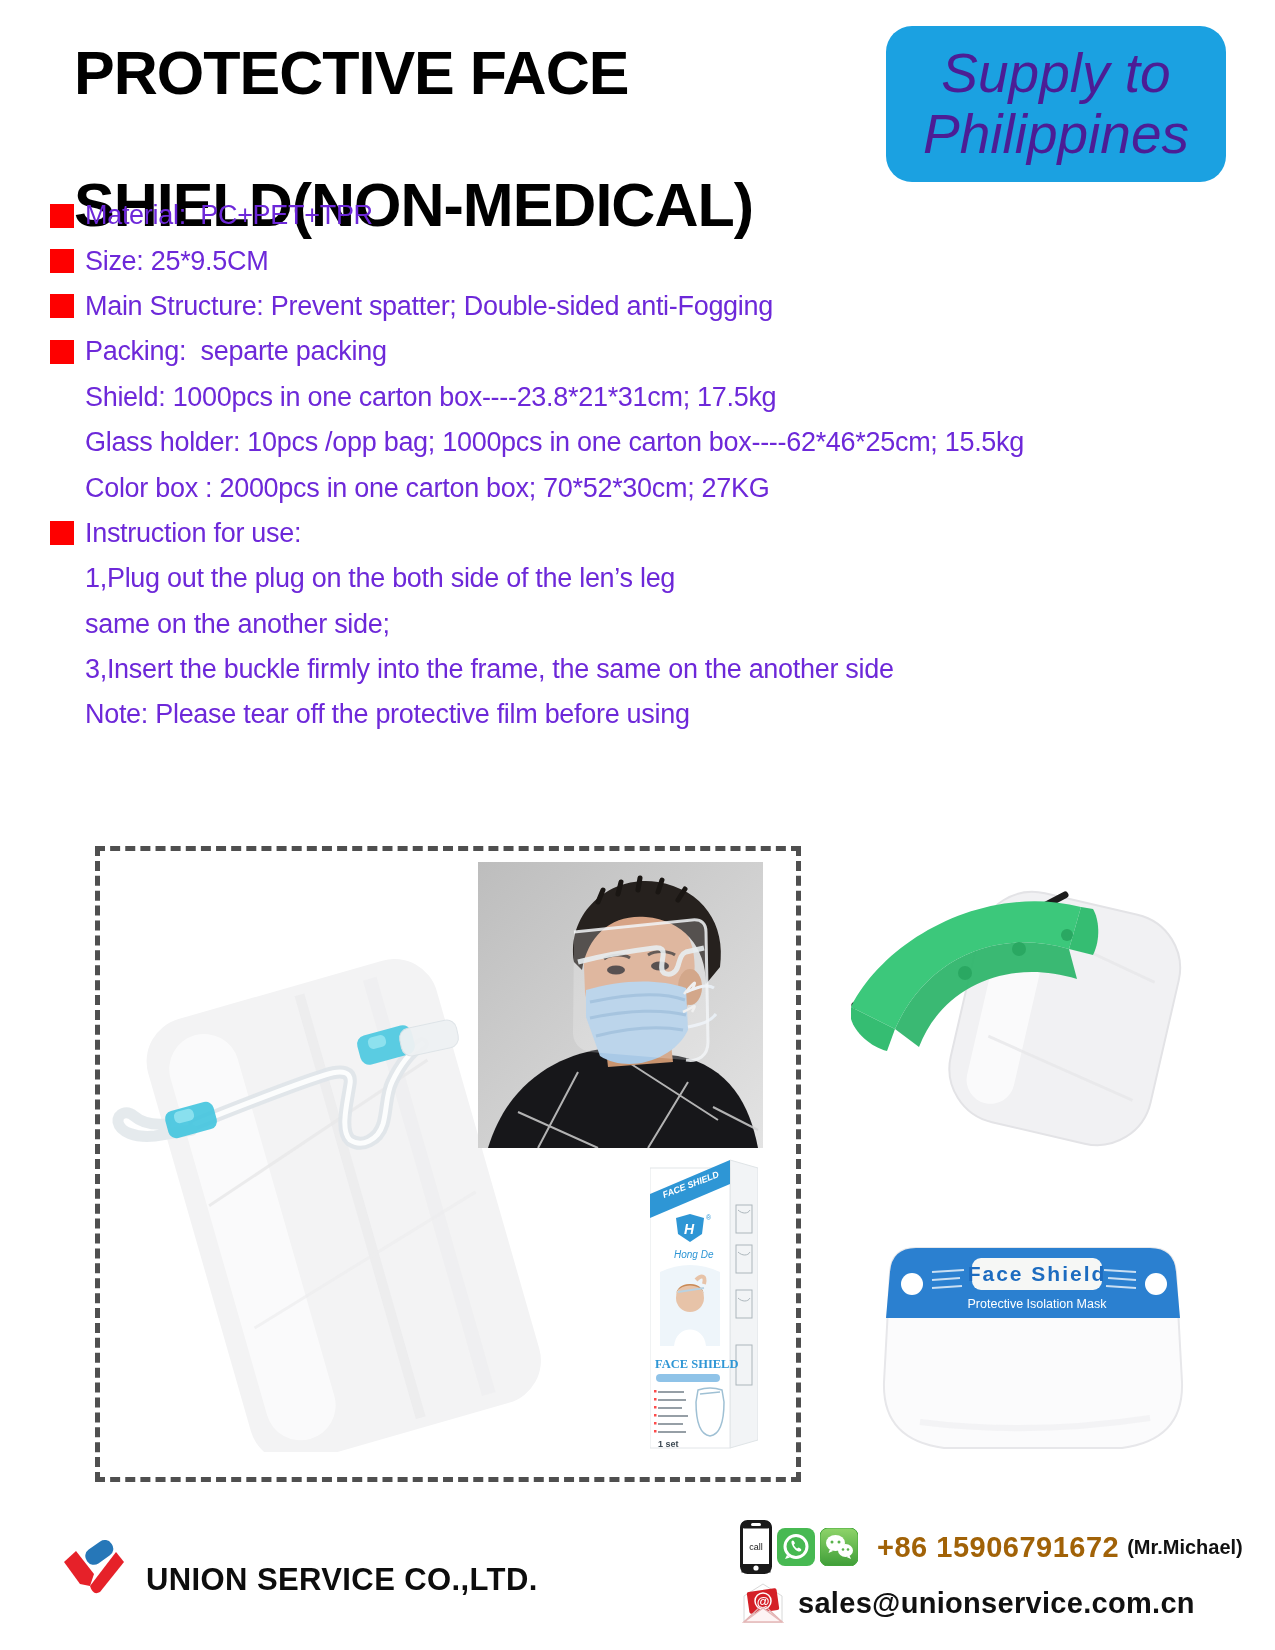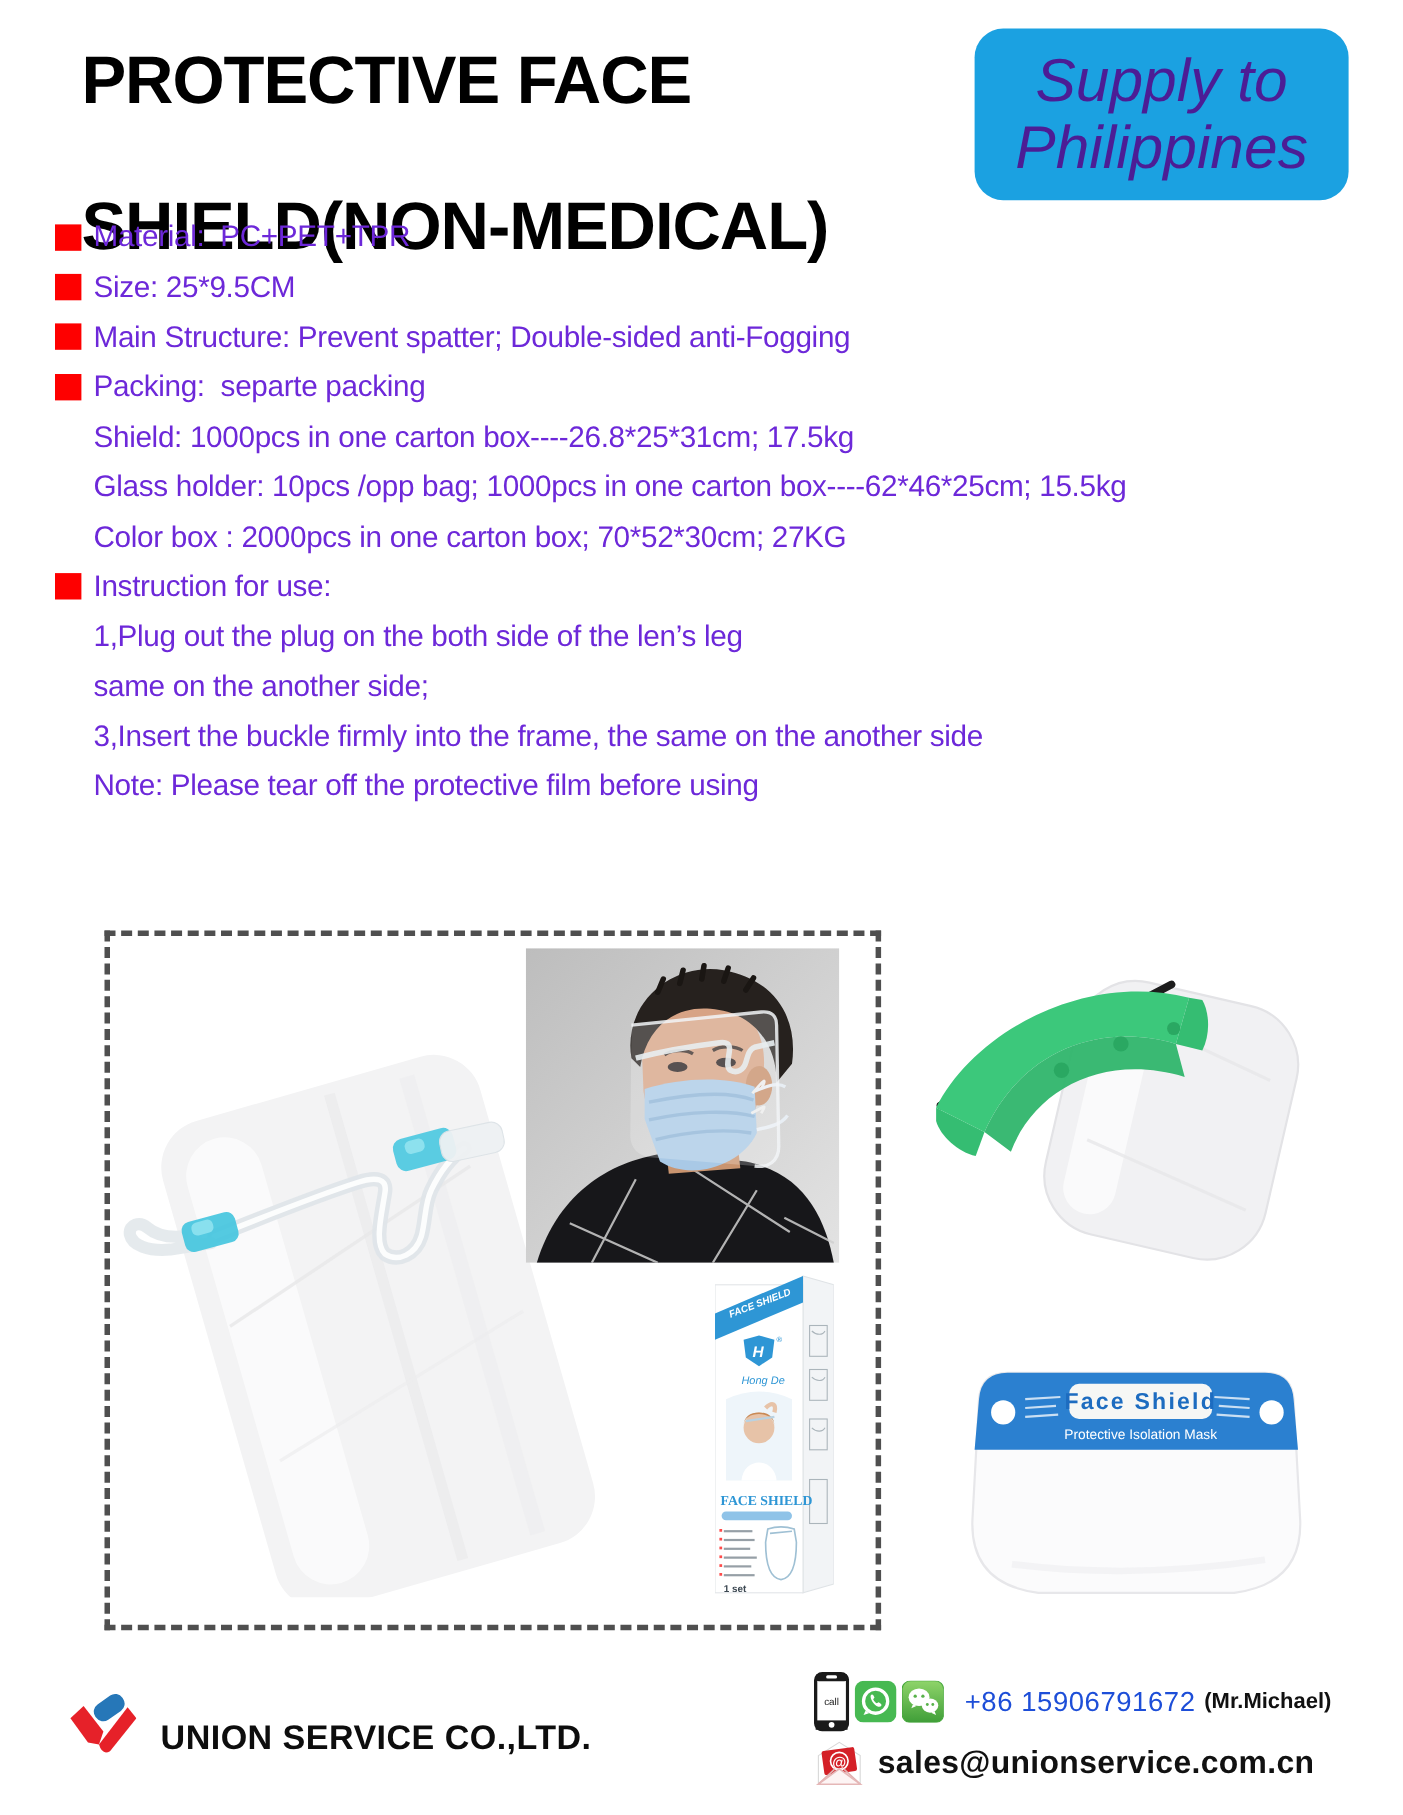--- a/index.html
+++ b/index.html
@@ -34,21 +34,21 @@
   .dashed-frame{
     position:absolute;left:95px;top:846px;width:706px;height:636px;
     border:5px dashed #4f4f4f;box-sizing:border-box;
   }
   .img-abs{position:absolute;}
   
   .company-row{position:absolute;left:60px;top:1538px;display:flex;align-items:flex-end;}
   .company-name{font-size:31px;font-weight:bold;color:#0d0d0d;letter-spacing:0.4px;margin-left:22px;}
   .contact-row1{position:absolute;left:740px;top:1518px;display:flex;align-items:center;height:58px;}
   .contact-row2{position:absolute;left:740px;top:1578px;display:flex;align-items:center;height:50px;}
-  .phone-number{font-size:25px;font-weight:normal;color:#1d4ed8;margin-left:14px;letter-spacing:0.5px;}
+  .phone-number{font-size:29px;font-weight:bold;color:#a16207;margin-left:14px;letter-spacing:0.5px;}
   .contact-name{font-size:20px;font-weight:bold;color:#111;margin-left:8px;}
   .email-text{font-size:29px;font-weight:bold;color:#111;margin-left:12px;letter-spacing:0.3px;}
   .ic{margin-right:5px;}
 </style>
 </head>
 <body>
 
 <div class="page">
 
   <div class="title"><span>PROTECTIVE FACE</span><br>
@@ -70,21 +70,21 @@
     </div>
     <div class="spec-row">
       <span class="bullet" style="background-color: rgb(254, 0, 0);"></span>
       <span class="spec-text">Main Structure: Prevent spatter; Double-sided anti-Fogging</span>
     </div>
     <div class="spec-row">
       <span class="bullet" style="background-color: rgb(254, 0, 0);"></span>
       <span class="spec-text">Packing:  separte packing</span>
     </div>
     <div class="spec-row indent">
-      <span class="spec-text">Shield: 1000pcs in one carton box----26.8*25*31cm; 17.5kg</span>
+      <span class="spec-text">Shield: 1000pcs in one carton box----23.8*21*31cm; 17.5kg</span>
     </div>
     <div class="spec-row indent">
       <span class="spec-text">Glass holder: 10pcs /opp bag; 1000pcs in one carton box----62*46*25cm; 15.5kg</span>
     </div>
     <div class="spec-row indent">
       <span class="spec-text">Color box : 2000pcs in one carton box; 70*52*30cm; 27KG</span>
     </div>
     <div class="spec-row">
       <span class="bullet" style="background-color: rgb(254, 0, 0);"></span>
       <span class="spec-text">Instruction for use:</span>

